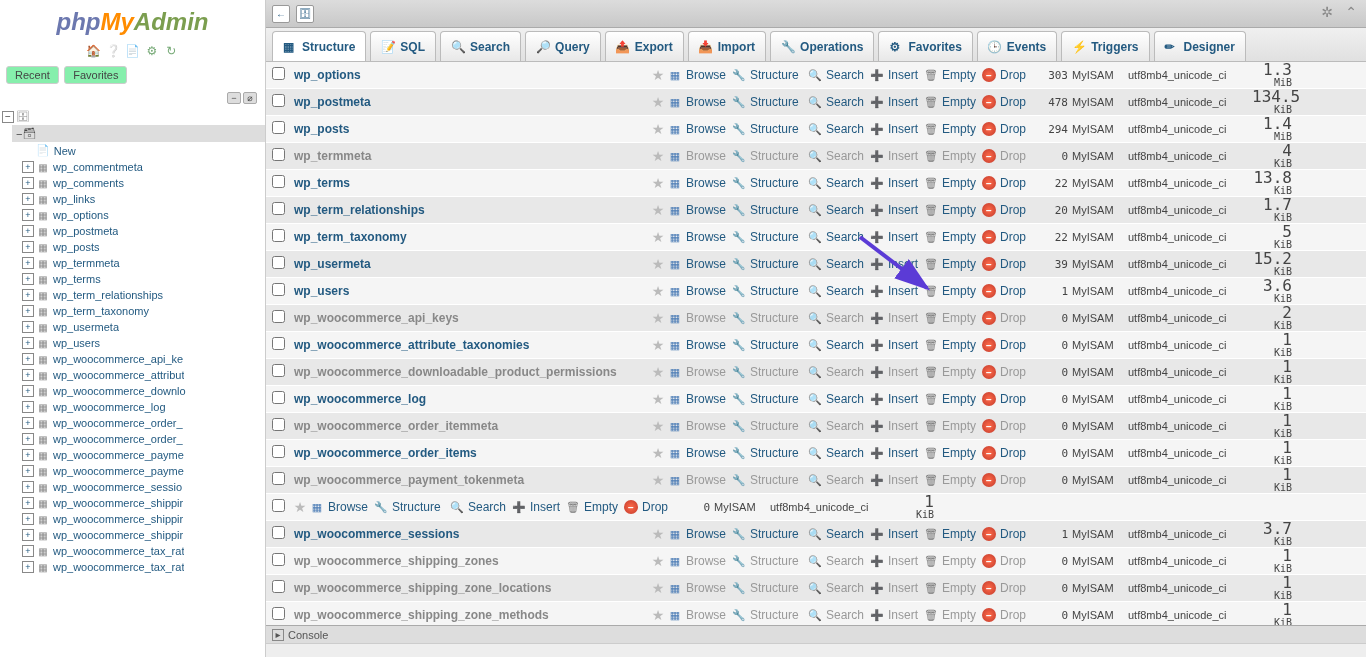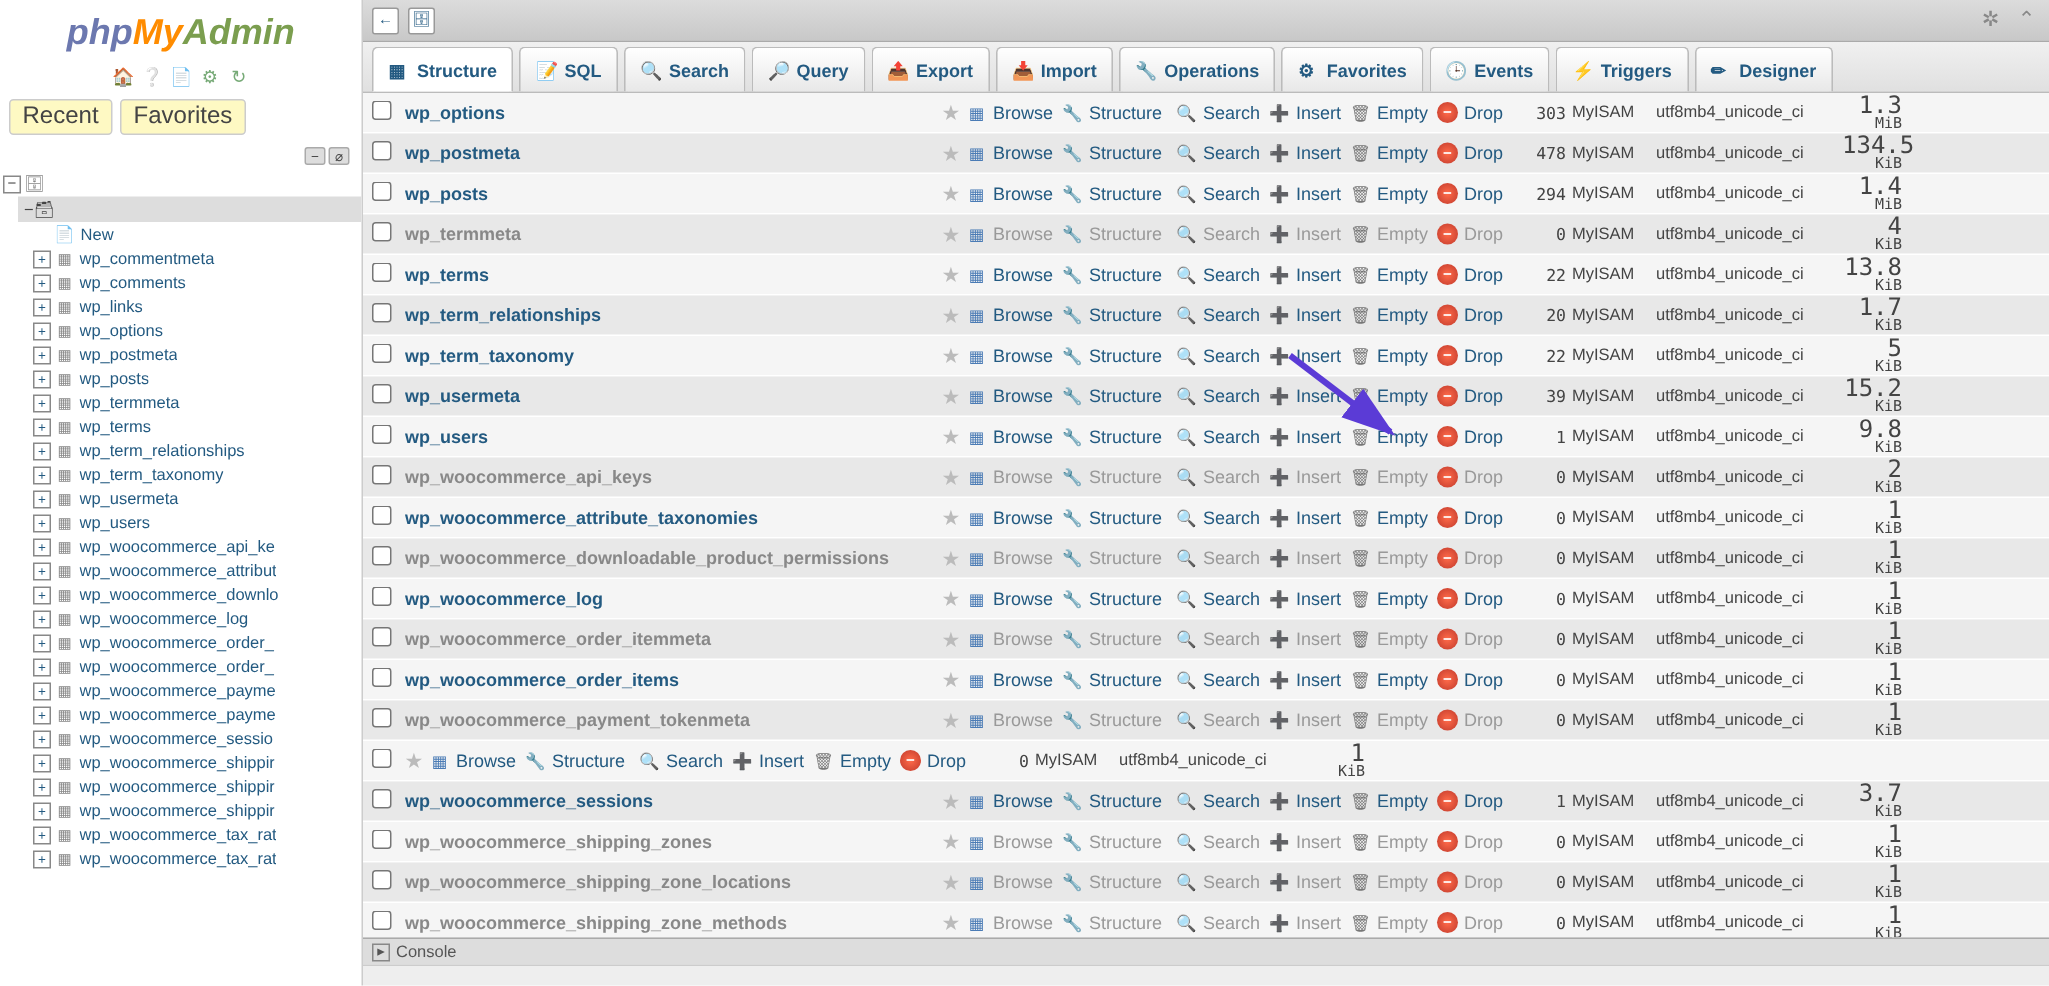--- a/index.html
+++ b/index.html
@@ -1,25 +1,25 @@
 <!DOCTYPE html>
 <html><head>
 <meta charset="utf-8">
 <style>
 *{box-sizing:border-box;margin:0;padding:0}
 body{font-family:sans-serif;font-size:12px;color:#444;background:#fff;overflow:hidden}
 #container{display:flex;width:1366px;height:657px;position:relative}
 
-#sidebar{width:242px;background:#fff;border-right:1px solid #ccc;display:flex;flex-direction:column;overflow:hidden}
+#sidebar{width:266px;background:#fff;border-right:1px solid #ccc;display:flex;flex-direction:column;overflow:hidden}
 #logo{padding:8px 10px;font-size:24px;font-weight:bold;font-style:italic;text-align:center}
 #logo .p1{color:#6C78AF}#logo .p2{color:#FF8C00}#logo .p3{color:#7B9E4F}
 #logo-icons{text-align:center;padding:0 0 4px}
 #logo-icons span{display:inline-block;width:14px;height:14px;margin:0 1px;font-size:12px;line-height:14px}
 #recent-fav{padding:4px 6px}
-#recent-fav button{background:#fef9c3;border:1px solid #ccc;border-radius:3px;padding:2px 8px;font-size:16px;color:#444;cursor:pointer;margin-right:2px}
+#recent-fav button{background:#86efac;border:1px solid #ccc;border-radius:3px;padding:2px 8px;font-size:11px;color:#444;cursor:pointer;margin-right:2px}
 #collapse-icons{text-align:right;padding:2px 8px}
 #collapse-icons span{display:inline-block;width:14px;height:12px;background:#ddd;border:1px solid #aaa;border-radius:2px;font-size:9px;text-align:center;line-height:10px;margin-left:2px}
 #tree{flex:1;overflow:hidden;padding:2px 0 2px 2px;font-size:11px}
 .tree-root{display:flex;align-items:center;padding:2px 0}
 .tree-root .toggle{width:12px;height:12px;border:1px solid #888;background:#fff;text-align:center;line-height:10px;font-size:10px;margin-right:2px}
 .tree-db{display:flex;align-items:center;background:#ddd;padding:2px 0;margin-left:10px}
 .tree-new{display:flex;align-items:center;padding:2px 0 2px 34px;color:#235a81}
 .tree-item{display:flex;align-items:center;padding:1px 0 1px 20px;white-space:nowrap;color:#235a81;overflow:hidden}
 .tree-item .toggle{width:12px;height:12px;border:1px solid #888;background:#fff;text-align:center;line-height:10px;font-size:9px;margin-right:2px;flex-shrink:0}
 .tree-item .ticon{width:14px;height:14px;margin-right:3px;flex-shrink:0;display:inline-flex;align-items:center;justify-content:center;font-size:10px;color:#888}
@@ -417,21 +417,21 @@
           <span class="star">★</span>
           <span class="act act-browse"><span class="ai i-browse">▦</span>Browse</span>
           <span class="act act-structure"><span class="ai i-struct">🔧</span>Structure</span>
           <span class="act act-search"><span class="ai i-search">🔍</span>Search</span>
           <span class="act act-insert"><span class="ai i-insert">➕</span>Insert</span>
           <span class="act act-empty"><span class="ai i-empty">🗑</span>Empty</span>
           <span class="act act-drop"><span class="ai">−</span>Drop</span>
           <span class="nrows">1</span>
           <span class="engine">MyISAM</span>
           <span class="collation">utf8mb4_unicode_ci</span>
-          <span class="size"><span class="num">9.8</span><br><span class="unit">KiB</span></span>
+          <span class="size"><span class="num">3.6</span><br><span class="unit">KiB</span></span>
         </div>
         <div class="row even faded">
           <span class="chk"><input type="checkbox" style=""></span>
           <span class="tname">wp_woocommerce_api_keys</span>
           <span class="star">★</span>
           <span class="act act-browse"><span class="ai i-browse">▦</span>Browse</span>
           <span class="act act-structure"><span class="ai i-struct">🔧</span>Structure</span>
           <span class="act act-search"><span class="ai i-search">🔍</span>Search</span>
           <span class="act act-insert"><span class="ai i-insert">➕</span>Insert</span>
           <span class="act act-empty"><span class="ai i-empty">🗑</span>Empty</span>

